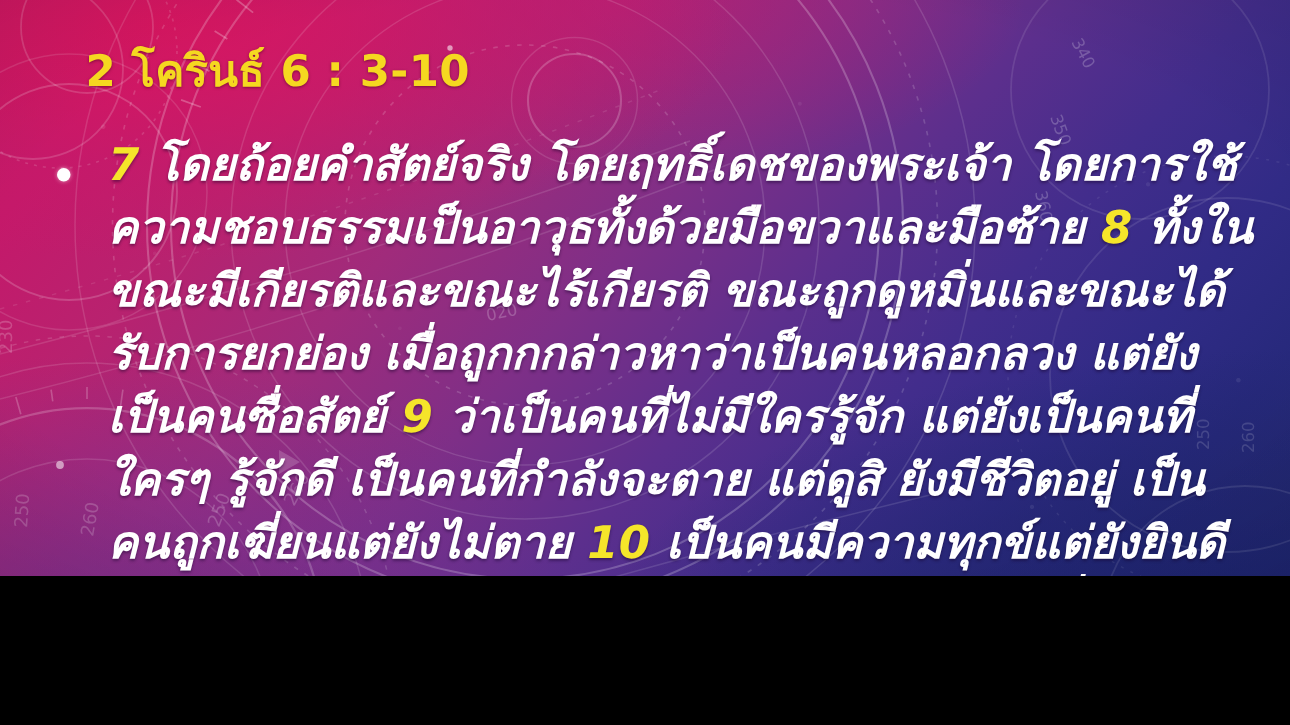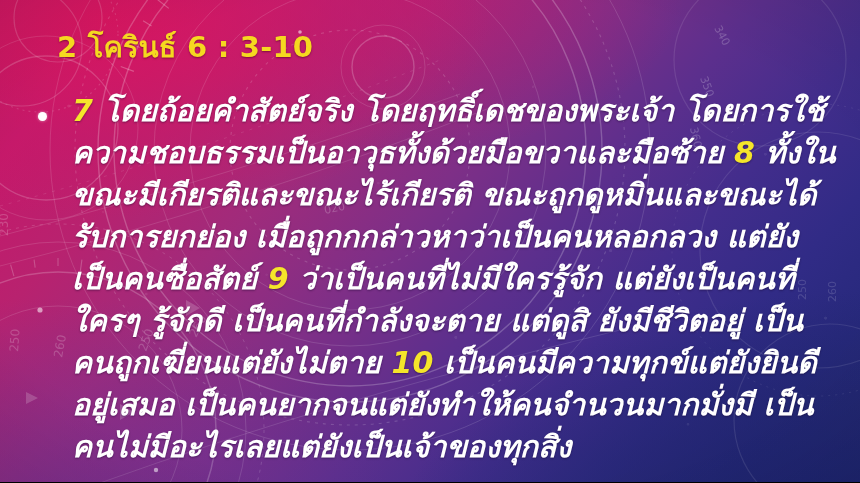--- a/index.html
+++ b/index.html
@@ -3,21 +3,21 @@
 <meta charset="utf-8">
 <style>
   html, body {
     margin: 0;
     padding: 0;
     background: #000;
   }
   #slide {
     position: relative;
     width: 860px;
-    height: 482px;
+    height: 384px;
     overflow: hidden;
     font-family: "DejaVu Sans", "Liberation Sans", sans-serif;
   }
 
   
   .bg-base {
     position: absolute;
     inset: 0;
     background:
       linear-gradient(132deg,

